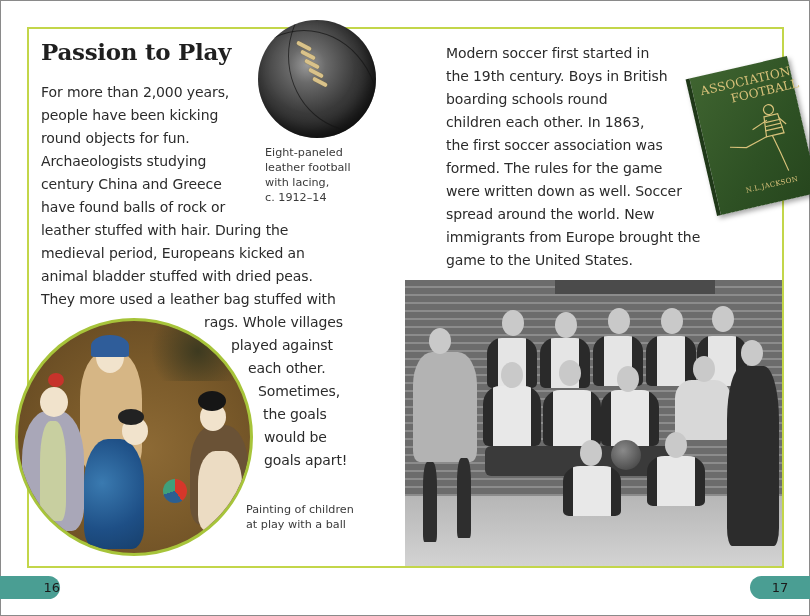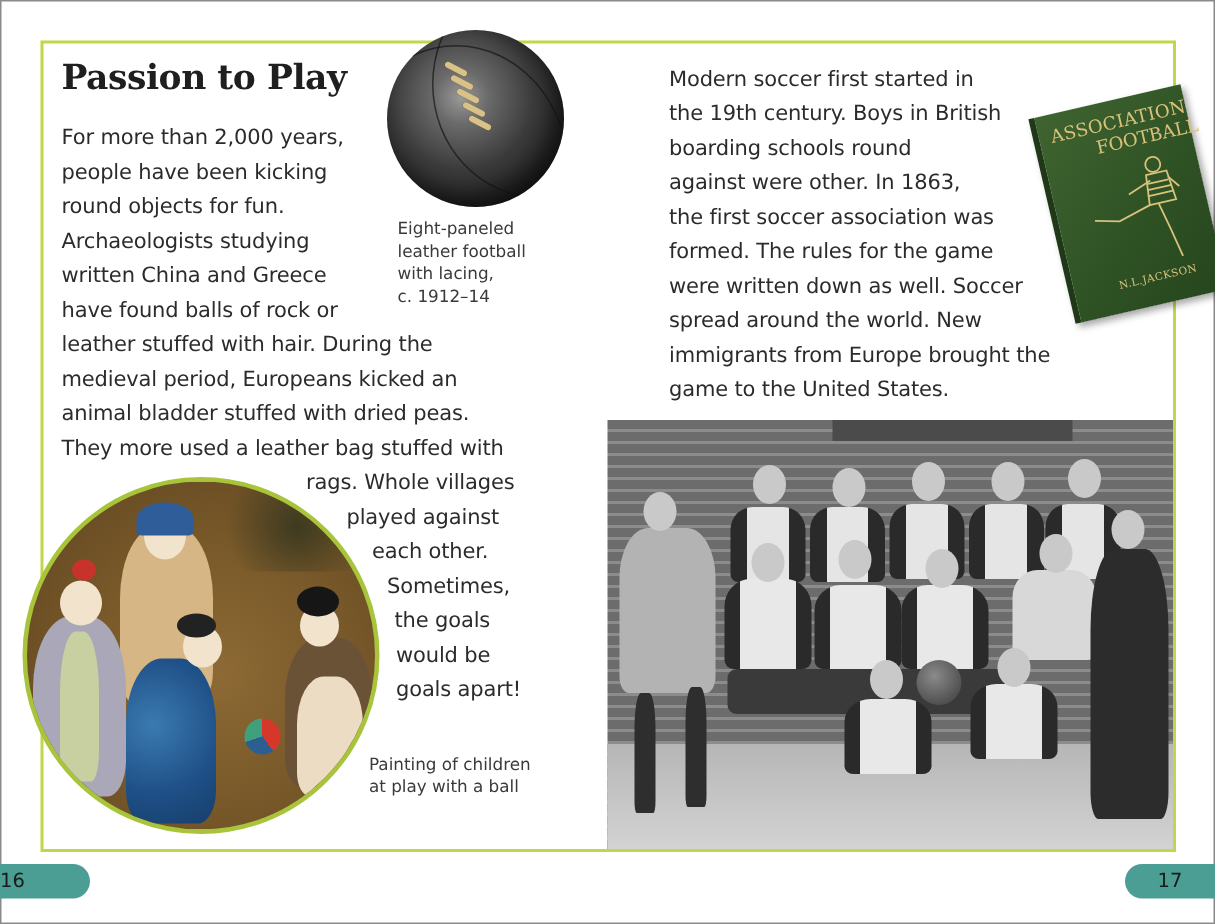--- a/index.html
+++ b/index.html
@@ -48,37 +48,37 @@
            background:
              repeating-linear-gradient(0deg, #6f6c67 0px, #6f6c67 6px, #8f8c86 6px, #8f8c86 8px);
            filter:grayscale(1); }
   .photo .ground { position:absolute; left:0; bottom:0; width:100%; height:70px;
            background:linear-gradient(#b9b6ae, #d6d3cc); }
   .photo .player { position:absolute; border-radius:30% 30% 10% 10%; }
   .photo .face { position:absolute; width:22px; height:26px; border-radius:50%; background:#cfc9bd; }
 
   .page-num { position:absolute; top:576px; height:23px; background:#4a9e93; color:#1b1b1b;
               font-size:13px; line-height:23px; }
-  .page-num.left { left:0; width:60px; border-radius:0 12px 12px 0; text-align:left; }
+  .page-num.left { left:0; width:60px; border-radius:0 12px 12px 0; text-align:right; }
   .page-num.right { left:750px; width:60px; border-radius:12px 0 0 12px; text-align:center; }
 </style>
 </head>
 <body>
 
 <div class="page-border"></div>
 <div class="frame"></div>
 
 <h1 class="title">Passion to Play</h1>
 
 <div>
   <div class="body-line" style="left:41px;top:81px">For more than 2,000 years,</div>
   <div class="body-line" style="left:41px;top:104px">people have been kicking</div>
   <div class="body-line" style="left:41px;top:127px">round objects for fun.</div>
   <div class="body-line" style="left:41px;top:150px">Archaeologists studying</div>
-  <div class="body-line" style="left:41px;top:173px">written China and Greece</div>
+  <div class="body-line" style="left:41px;top:173px">century China and Greece</div>
   <div class="body-line" style="left:41px;top:196px">have found balls of rock or</div>
   <div class="body-line" style="left:41px;top:219px">leather stuffed with hair. During the</div>
   <div class="body-line" style="left:41px;top:242px">medieval period, Europeans kicked an</div>
   <div class="body-line" style="left:41px;top:265px">animal bladder stuffed with dried peas.</div>
   <div class="body-line" style="left:41px;top:288px">They more used a leather bag stuffed with</div>
   <div class="body-line" style="left:204px;top:311px">rags. Whole villages</div>
   <div class="body-line" style="left:231px;top:334px">played against</div>
   <div class="body-line" style="left:248px;top:357px">each other.</div>
   <div class="body-line" style="left:258px;top:380px">Sometimes,</div>
   <div class="body-line" style="left:263px;top:403px">the goals</div>
@@ -129,21 +129,21 @@
   <div class="caption" style="left:246px;top:502px">Painting of children</div>
   <div class="caption" style="left:246px;top:517px">at play with a ball</div>
 </div>
 
 <div class="page-num left">16</div>
 
 <div>
   <div class="body-line" style="left:446px;top:42px">Modern soccer first started in</div>
   <div class="body-line" style="left:446px;top:65px">the 19th century. Boys in British</div>
   <div class="body-line" style="left:446px;top:88px">boarding schools round</div>
-  <div class="body-line" style="left:446px;top:111px">against were other. In 1863,</div>
+  <div class="body-line" style="left:446px;top:111px">children each other. In 1863,</div>
   <div class="body-line" style="left:446px;top:134px">the first soccer association was</div>
   <div class="body-line" style="left:446px;top:157px">formed. The rules for the game</div>
   <div class="body-line" style="left:446px;top:180px">were written down as well. Soccer</div>
   <div class="body-line" style="left:446px;top:203px">spread around the world. New</div>
   <div class="body-line" style="left:446px;top:226px">immigrants from Europe brought the</div>
   <div class="body-line" style="left:446px;top:249px">game to the United States.</div>
 </div>
 
 <div class="book">
   <div class="book-title1">ASSOCIATION</div>

